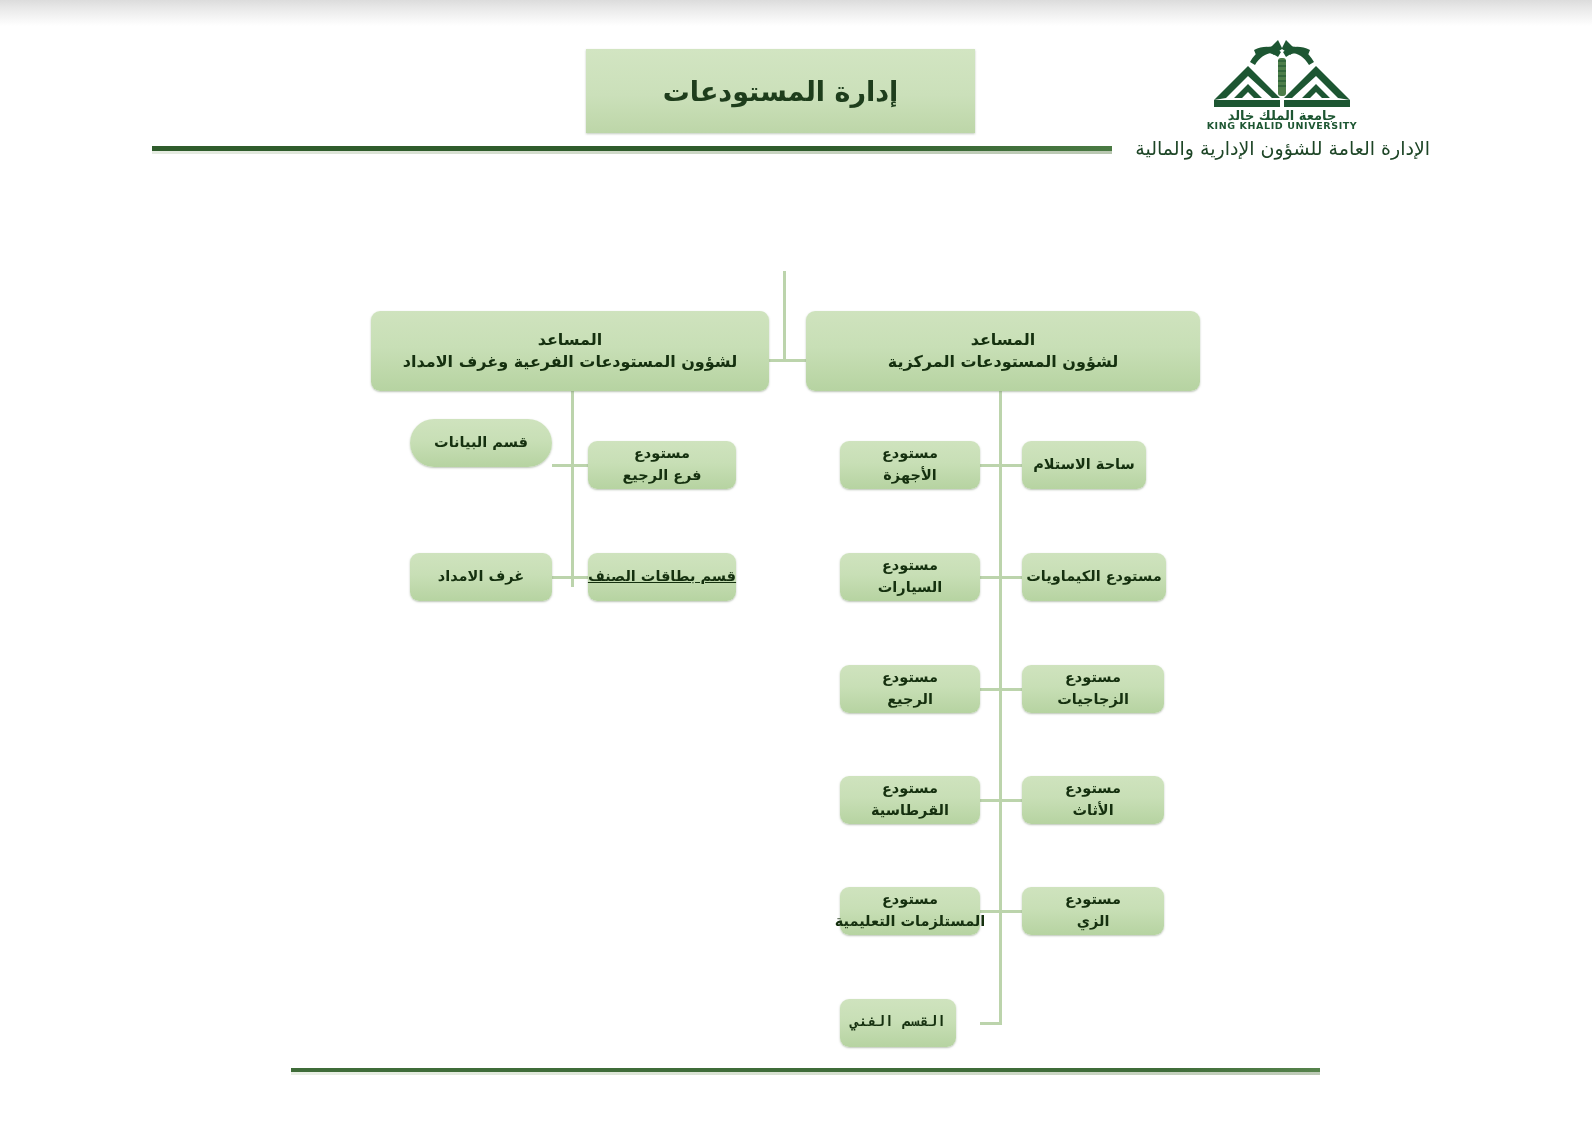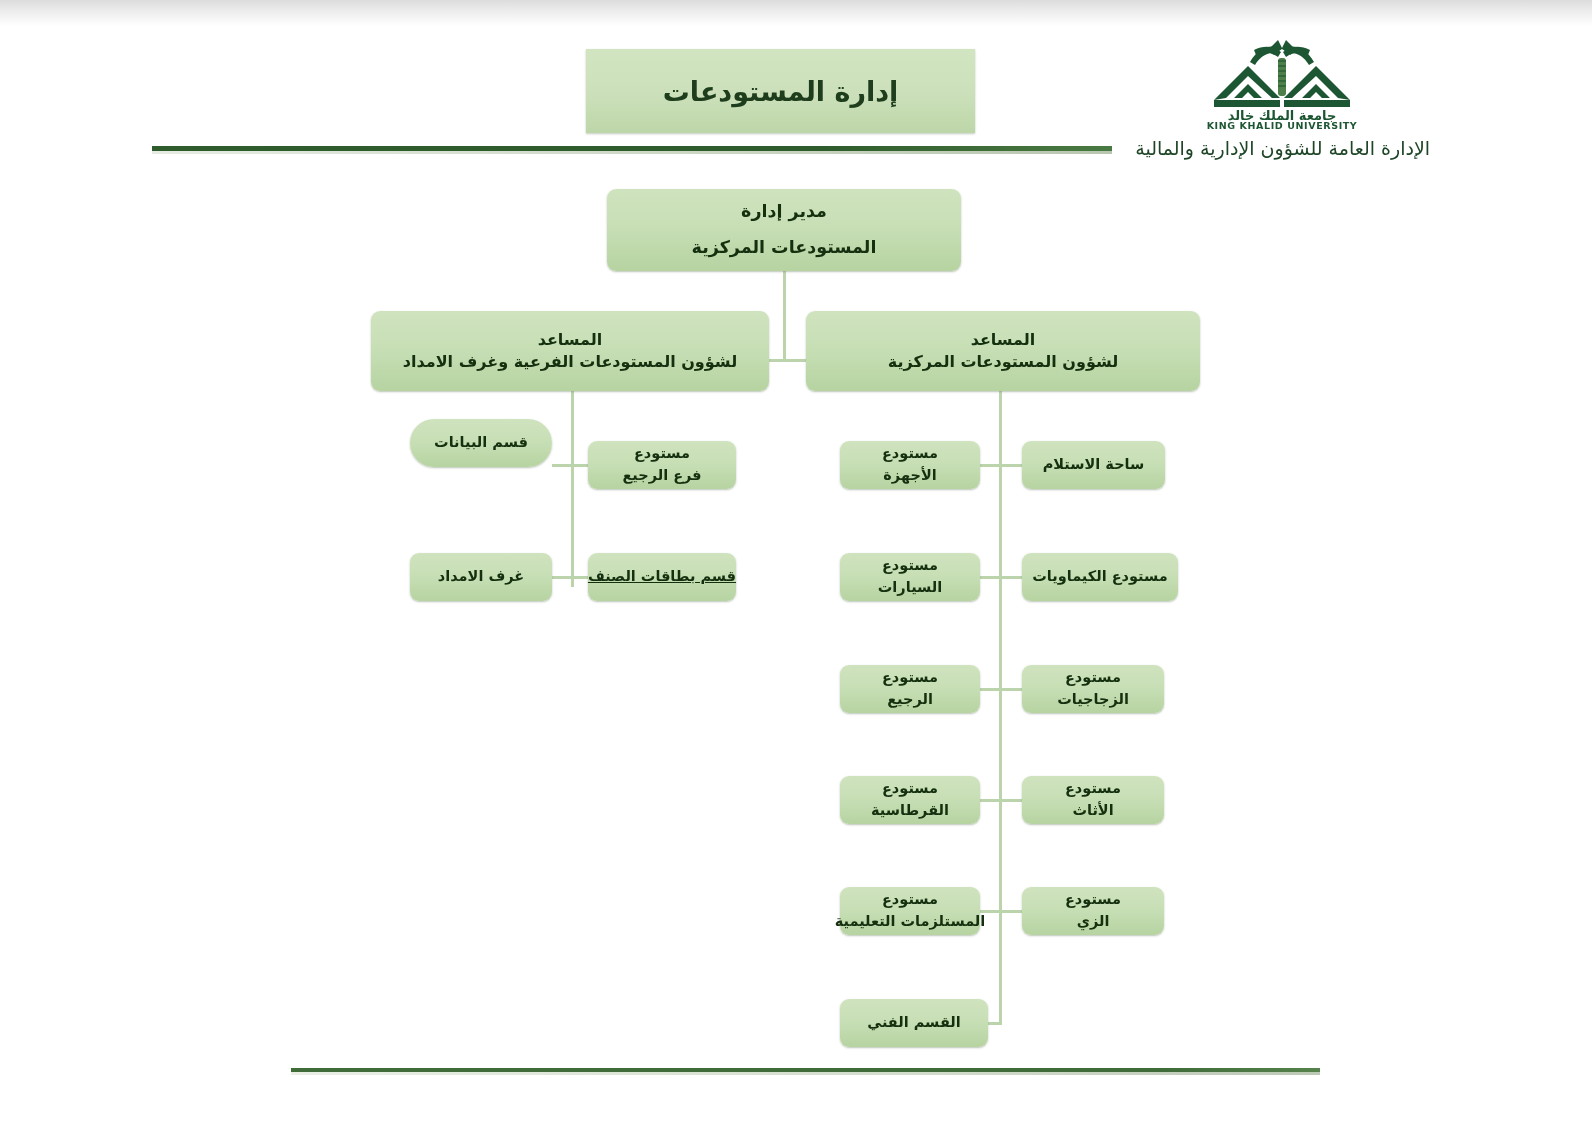--- a/index.html
+++ b/index.html
@@ -132,24 +132,20 @@
     <div class="ln-h" style="left:552px;top:576px;width:60px;"></div>
 
     <div class="ln-v" style="left:999px;top:391px;height:632px;"></div>
     <div class="ln-h" style="left:980px;top:464px;width:60px;"></div>
     <div class="ln-h" style="left:980px;top:576px;width:60px;"></div>
     <div class="ln-h" style="left:980px;top:688px;width:60px;"></div>
     <div class="ln-h" style="left:980px;top:799px;width:60px;"></div>
     <div class="ln-h" style="left:980px;top:910px;width:60px;"></div>
     <div class="ln-h" style="left:980px;top:1022px;width:22px;"></div>
 
-    <div class="node root">
-      <span class="ln">مدير إدارة</span>
-      <span class="ln">المستودعات المركزية</span>
-    </div>
 
     <div class="node asst-left">
       <span class="ln">المساعد</span>
       <span class="ln">لشؤون المستودعات الفرعية وغرف الامداد</span>
     </div>
 
     <div class="node asst-right">
       <span class="ln">المساعد</span>
       <span class="ln">لشؤون المستودعات المركزية</span>
     </div>
@@ -166,29 +162,29 @@
       <span class="ln">غرف الامداد</span>
     </div>
     <div class="node leaf" style="left:588px;top:553px;width:148px;text-decoration:underline;">
       <span class="ln">قسم بطاقات الصنف</span>
     </div>
 
     <div class="node leaf" style="left:840px;top:441px;width:140px;">
       <span class="ln">مستودع</span>
       <span class="ln">الأجهزة</span>
     </div>
-    <div class="node leaf" style="left:1022px;top:441px;width:143px;justify-content:center;">
+    <div class="node leaf" style="left:1022px;top:441px;width:124px;justify-content:center;">
       <span class="ln">ساحة الاستلام</span>
     </div>
 
     <div class="node leaf" style="left:840px;top:553px;width:140px;">
       <span class="ln">مستودع</span>
       <span class="ln">السيارات</span>
     </div>
-    <div class="node leaf" style="left:1022px;top:553px;width:156px;">
+    <div class="node leaf" style="left:1022px;top:553px;width:144px;">
       <span class="ln">مستودع الكيماويات</span>
     </div>
 
     <div class="node leaf" style="left:840px;top:665px;width:140px;">
       <span class="ln">مستودع</span>
       <span class="ln">الرجيع</span>
     </div>
     <div class="node leaf" style="left:1022px;top:665px;width:142px;">
       <span class="ln">مستودع</span>
       <span class="ln">الزجاجيات</span>
@@ -205,21 +201,21 @@
 
     <div class="node leaf" style="left:840px;top:887px;width:140px;">
       <span class="ln">مستودع</span>
       <span class="ln">المستلزمات التعليمية</span>
     </div>
     <div class="node leaf" style="left:1022px;top:887px;width:142px;">
       <span class="ln">مستودع</span>
       <span class="ln">الزي</span>
     </div>
 
-    <div class="node leaf" style="left:840px;top:999px;width:148px;">
+    <div class="node leaf" style="left:840px;top:999px;width:116px;font-family:Liberation Mono, monospace;">
       <span class="ln">القسم الفني</span>
     </div>
 
   </div>
 
   <div style="position:absolute;left:291px;top:1068px;width:1029px;height:4px;
               background:linear-gradient(to right,#3f6c39 0%,#3f6c39 85%,#56834c 100%);"></div>
   <div style="position:absolute;left:291px;top:1072px;width:1029px;height:3px;
               background:linear-gradient(to right,#e9efe5 0%,#d3ddcc 60%,#bcc9b5 100%);"></div>
 

